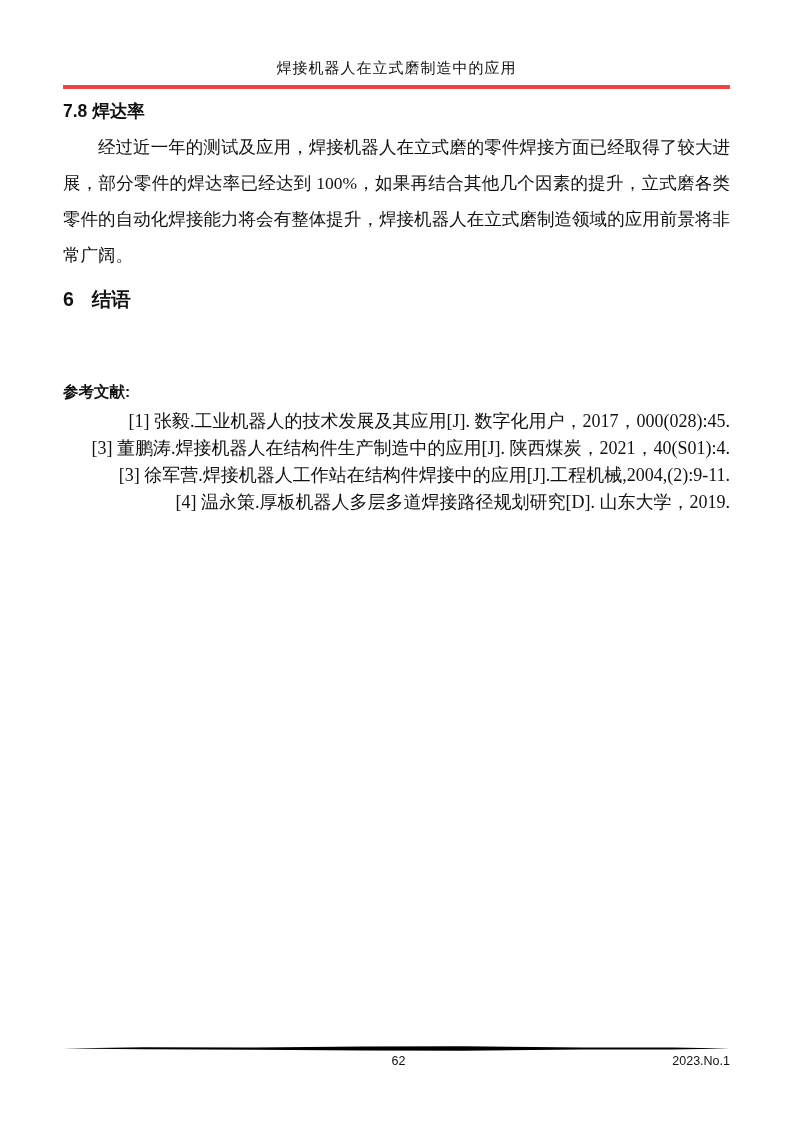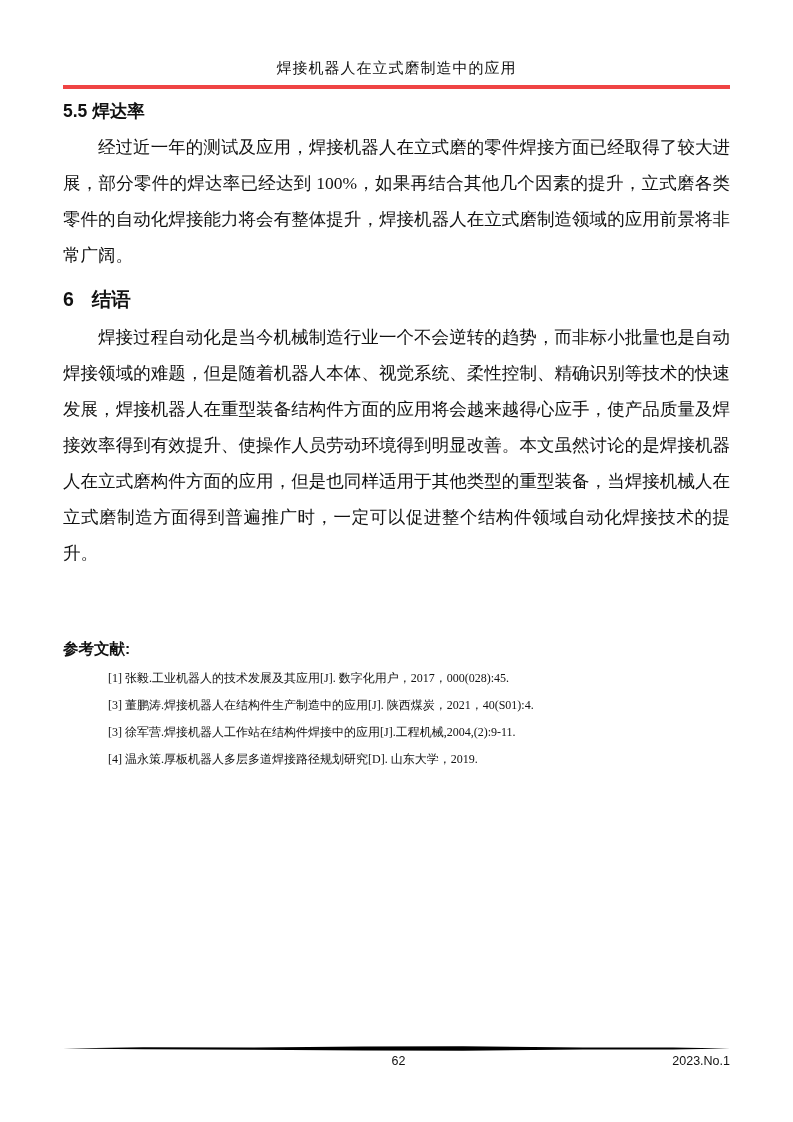--- a/index.html
+++ b/index.html
@@ -60,24 +60,23 @@
     margin-top: 66px;
   }
   .ref-heading {
     font-family: "Liberation Sans", "DejaVu Sans", sans-serif;
     font-weight: bold;
     font-size: 15.5px;
     line-height: 24px;
     margin-bottom: 4px;
   }
   .ref-item {
-    font-size: 12px;
+    font-size: 18px;
     line-height: 27px;
-    text-align: left;
-    margin-left: 45px;
+    text-align: right;
   }
   .footer {
     position: absolute;
     left: 63px;
     right: 63px;
     top: 1044px;
   }
   .footer-rule {
     display: block;
     width: 100%;
@@ -103,30 +102,29 @@
   }
 </style>
 </head>
 <body>
 
 <div class="page">
 
   <div class="running-header">焊接机器人在立式磨制造中的应用</div>
 
 
-  <div class="h-sub">5.5 焊达率</div>
+  <div class="h-sub">7.8 焊达率</div>
 
 
   <p class="body-text para">经过近一年的测试及应用，焊接机器人在立式磨的零件焊接方面已经取得了较大进展，部分零件的焊达率已经达到 100%，如果再结合其他几个因素的提升，立式磨各类零件的自动化焊接能力将会有整体提升，焊接机器人在立式磨制造领域的应用前景将非常广阔。</p>
 
   <div class="h-main">
     <span class="h-num">6</span><span>结语</span>
   </div>
 
-  <p class="body-text para">焊接过程自动化是当今机械制造行业一个不会逆转的趋势，而非标小批量也是自动焊接领域的难题，但是随着机器人本体、视觉系统、柔性控制、精确识别等技术的快速发展，焊接机器人在重型装备结构件方面的应用将会越来越得心应手，使产品质量及焊接效率得到有效提升、使操作人员劳动环境得到明显改善。本文虽然讨论的是焊接机器人在立式磨构件方面的应用，但是也同样适用于其他类型的重型装备，当焊接机械人在立式磨制造方面得到普遍推广时，一定可以促进整个结构件领域自动化焊接技术的提升。</p>
 
   <div class="references">
     <div class="ref-heading">参考文献:</div>
     <div class="ref-item">[1] 张毅.工业机器人的技术发展及其应用[J]. 数字化用户，2017，000(028):45.</div>
     <div class="ref-item">[3] 董鹏涛.焊接机器人在结构件生产制造中的应用[J]. 陕西煤炭，2021，40(S01):4.</div>
     <div class="ref-item">[3] 徐军营.焊接机器人工作站在结构件焊接中的应用[J].工程机械,2004,(2):9-11.</div>
     <div class="ref-item">[4] 温永策.厚板机器人多层多道焊接路径规划研究[D]. 山东大学，2019.</div>
   </div>
 
   <div class="footer">

